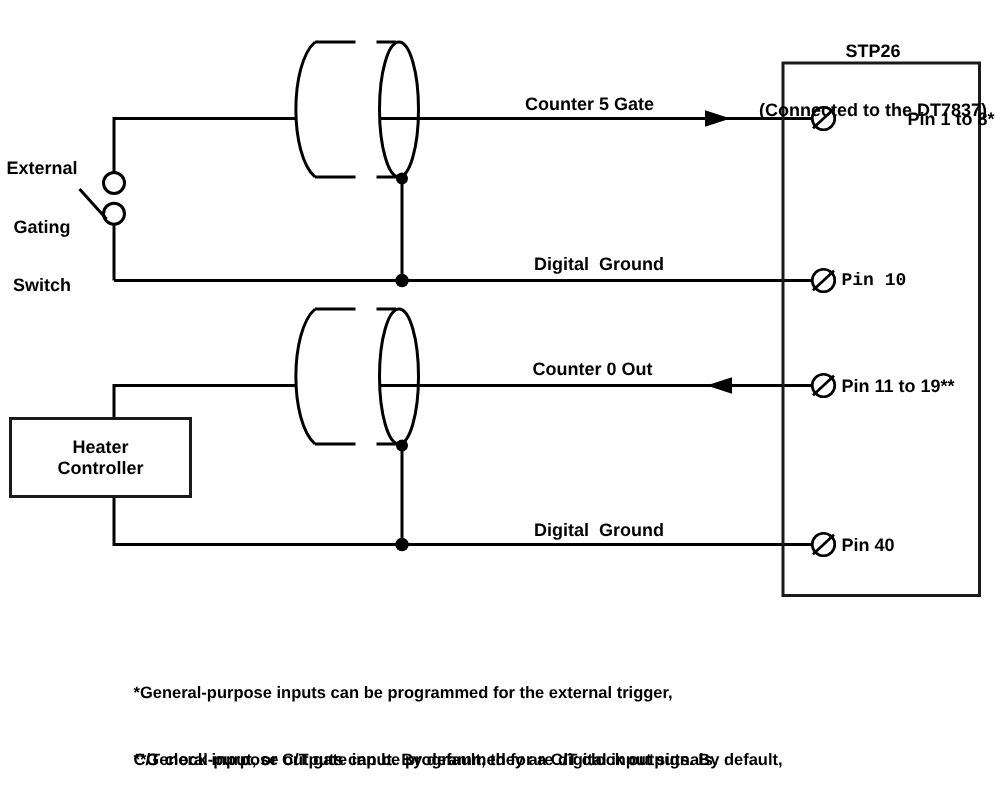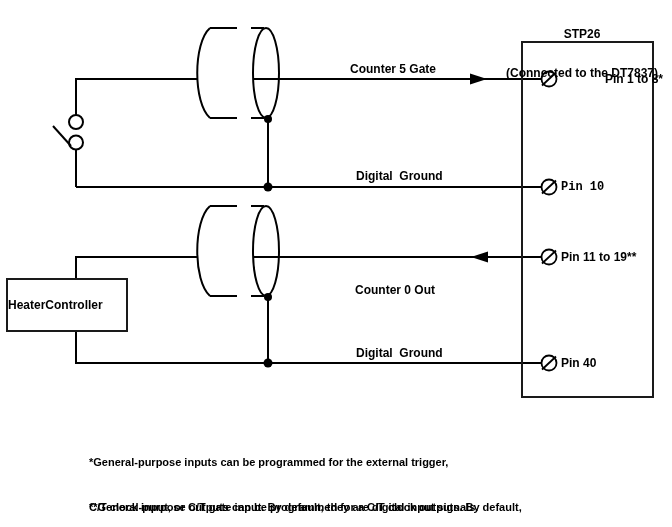--- a/index.html
+++ b/index.html
@@ -11,21 +11,21 @@
   .lbl{
     position:absolute;color:#000;font-weight:bold;font-size:12px;
     line-height:13px;white-space:pre;
   }
   .center{text-align:center;}
   .box{
     position:absolute;border:2px solid #1a1a1a;background:transparent;
     box-sizing:border-box;
   }
   #heater-box{
-    display:flex;flex-direction:row;align-items:center;justify-content:flex-start;
+    display:flex;flex-direction:column;align-items:center;justify-content:center;
     font-weight:bold;font-size:12px;line-height:14px;color:#000;
   }
   .foot{
     position:absolute;left:89px;width:575px;color:#000;
     font-weight:bold;font-size:11px;line-height:15px;white-space:pre;
   }
 </style>
 </head>
 <body>
 
@@ -103,24 +103,29 @@
   <div class="box" id="heater-box" style="left:6px;top:278px;width:122px;height:54px;">
     <div>Heater</div>
     <div>Controller</div>
   </div>
 
   <div class="lbl center" style="left:482px;top:2px;width:200px;">
     <div>STP26</div>
     <div>(Connected to the DT7837)</div>
   </div>
 
+  <div class="lbl center" style="left:0px;top:80px;width:56px;">
+    <div>External</div>
+    <div>Gating</div>
+    <div>Switch</div>
+  </div>
 
   <div class="lbl" style="left:350px;top:63px;">Counter 5 Gate</div>
   <div class="lbl" style="left:356px;top:170px;">Digital  Ground</div>
-  <div class="lbl" style="left:355px;top:240px;margin-top:44px;">Counter 0 Out</div>
+  <div class="lbl" style="left:355px;top:240px;">Counter 0 Out</div>
   <div class="lbl" style="left:356px;top:347px;">Digital  Ground</div>
 
   <div class="lbl" style="left:561px;top:73px;padding-left:44px;">Pin 1 to 8*</div>
   <div class="lbl" style="left:561px;top:181px;font-family:Liberation Mono, monospace;">Pin 10</div>
   <div class="lbl" style="left:561px;top:251px;">Pin 11 to 19**</div>
   <div class="lbl" style="left:561px;top:357px;">Pin 40</div>
 
   <div class="foot" style="top:425px;">
     <div>*General-purpose inputs can be programmed for the external trigger,</div>
     <div>C/T clock input, or C/T gate input. By default, they are digital input signals.</div>

